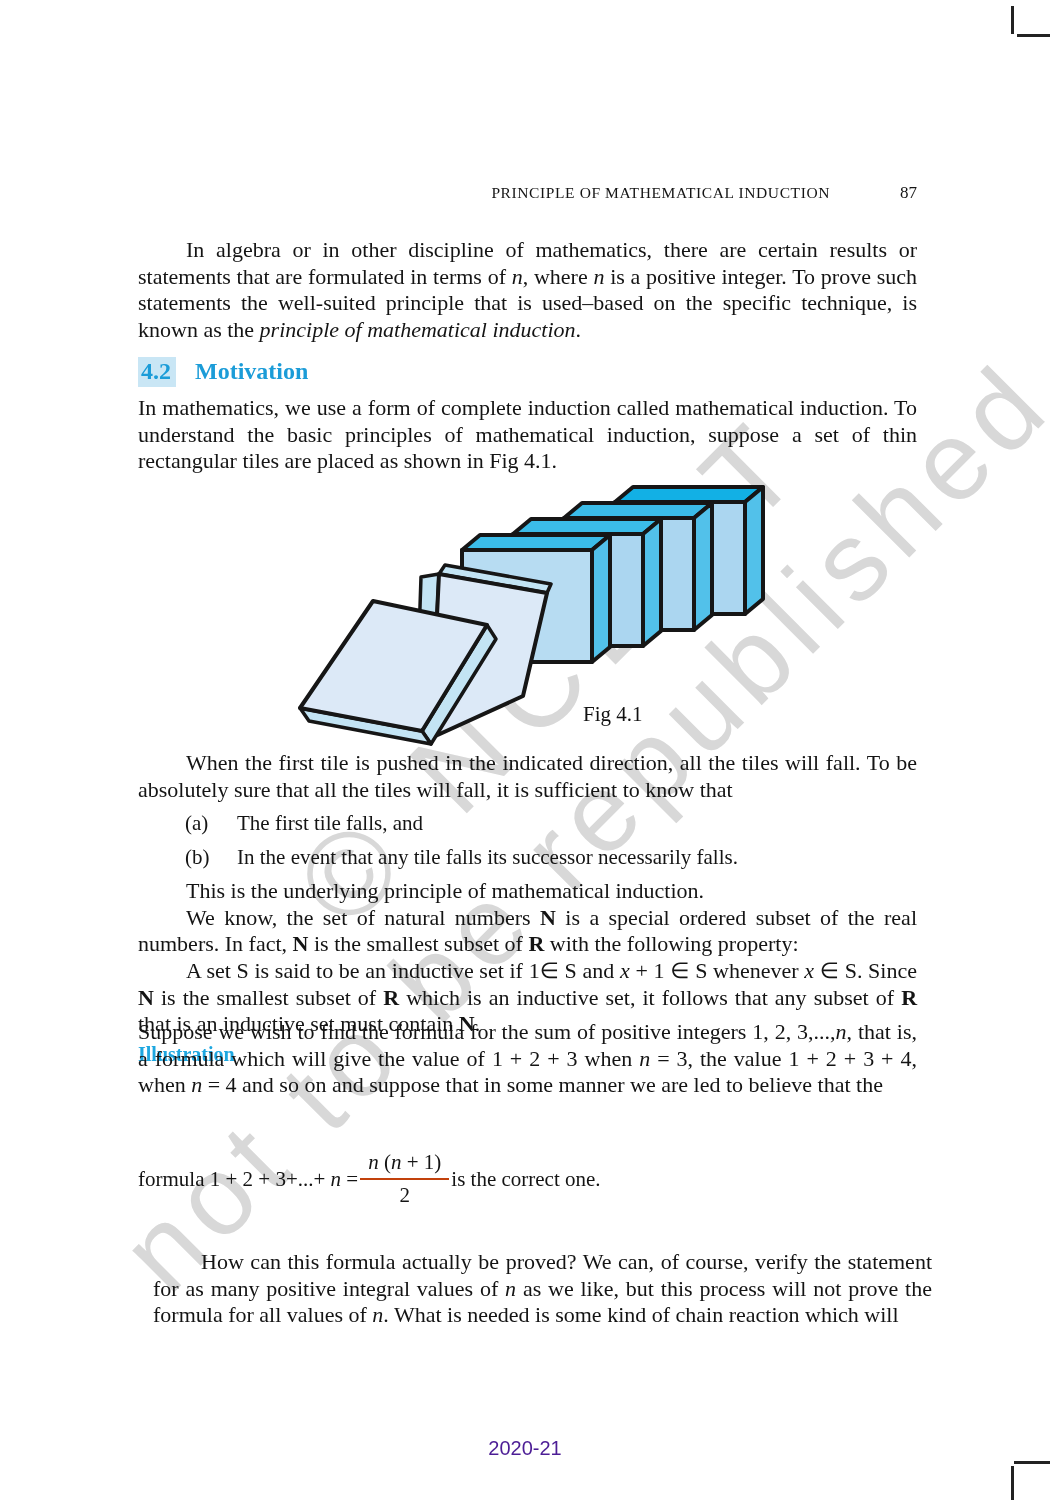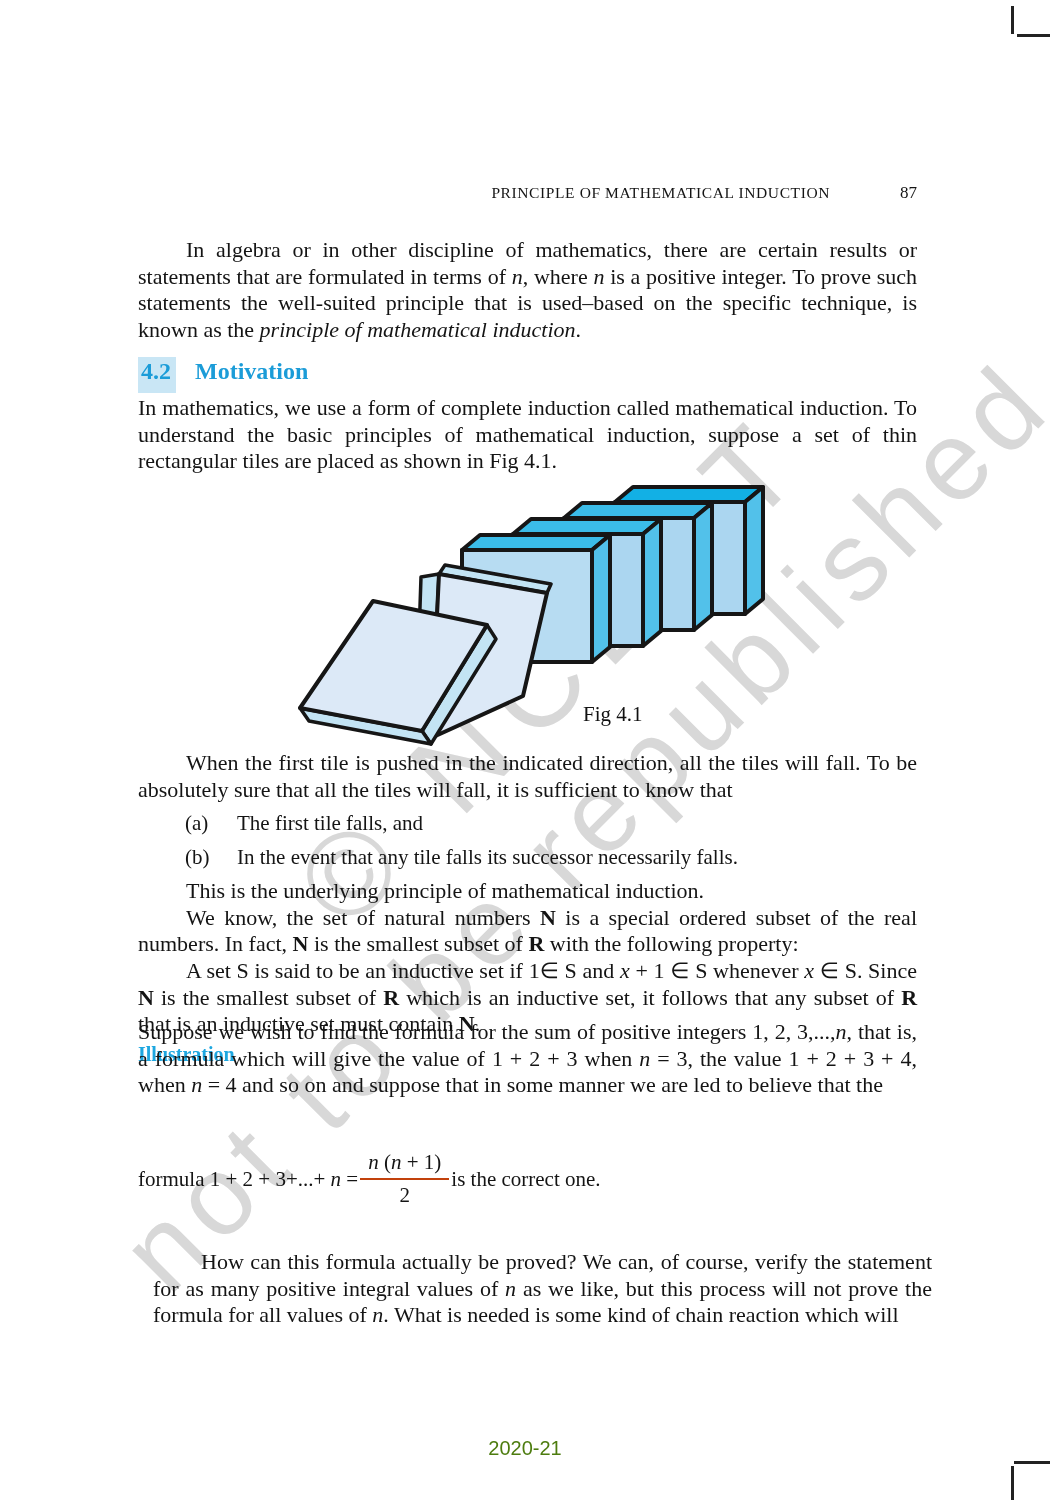--- a/index.html
+++ b/index.html
@@ -31,21 +31,21 @@
   .indent{ text-indent:48px; }
   
   .page-header{ top:183px; text-align:right; font-size:15.5px; letter-spacing:.6px; }
   .page-header .pnum{ font-size:17px; margin-left:70px; letter-spacing:0; }
   
   .section-heading{
     top:357px; font-weight:bold; font-size:24px; color:var(--headingBlue,#1b9cd8);
     display:flex; align-items:baseline; gap:19px;
   }
   .section-heading .secnum{
-    background:var(--highlight,#c9e6f5); padding:1px 5px 8px 3px;
+    background:var(--highlight,#c9e6f5); padding:1px 5px 2px 3px;
   }
   
   .figure{ position:absolute; left:295px; top:478px; width:470px; height:270px; z-index:1; }
   .figure svg{ display:block; }
   .fig-caption{
     position:absolute; left:288px; top:224px; font-weight:normal; font-size:21px;
     color:#111; white-space:nowrap;
   }
   .tf  { fill:var(--tileFace,#abd6f0);      stroke:#161616; stroke-width:4;   stroke-linejoin:round; }
   .tf3 { fill:var(--tileFaceMid,#b7dcf2);   stroke:#161616; stroke-width:4;   stroke-linejoin:round; }
@@ -65,21 +65,21 @@
   .formula-row{
     top:1150px; display:flex; align-items:center; gap:2px;
     font-size:21px;
   }
   .fraction{ display:inline-block; text-align:center; }
   .fraction .num{ display:block; padding:0 8px 3px 8px; border-bottom:2px solid #c2410c; }
   .fraction .den{ display:block; padding-top:3px; }
   
   .page-footer{
     position:absolute; left:0; top:1437px; width:1050px; text-align:center;
-    font-family:"Liberation Sans", sans-serif; font-size:20px; color:#4d7c0f; z-index:1;
+    font-family:"Liberation Sans", sans-serif; font-size:20px; color:#4c1d95; z-index:1;
   }
 </style>
 </head>
 <body>
 
 <div class="page">
 
   <div class="wm wm1">© NCERT</div>
   <div class="wm wm2">not to be republished</div>
 

